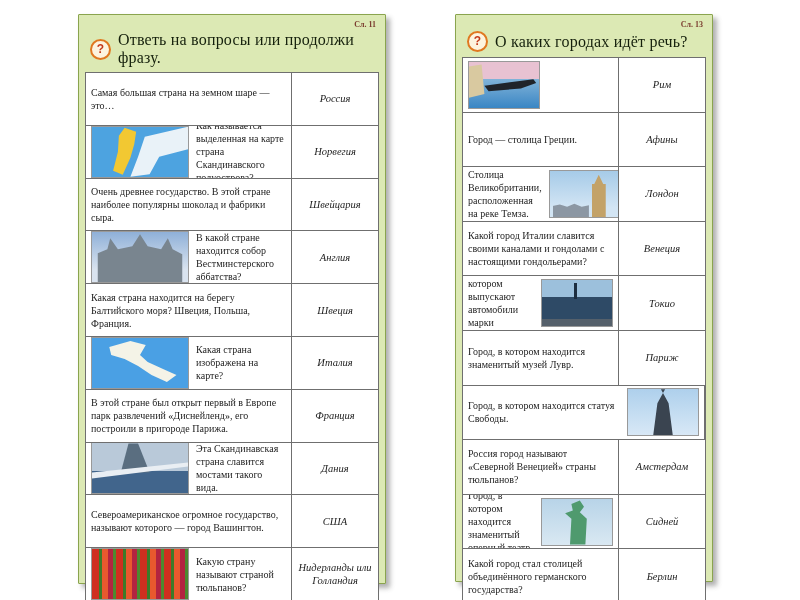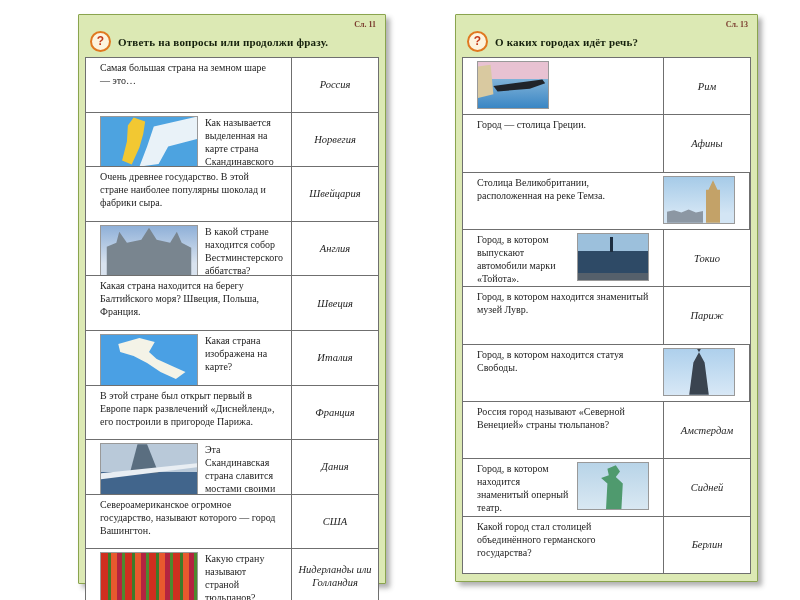--- a/index.html
+++ b/index.html
@@ -8,44 +8,44 @@
     font-family:"Liberation Serif","DejaVu Serif",serif;color:#222;
     overflow:hidden;
   }
   .card{
     position:absolute;top:14px;box-sizing:border-box;
     background:#dce9b4;border:1px solid #8aa44e;border-radius:1px;
     box-shadow:4px 4px 5px rgba(80,80,80,.45);
     padding:4px 5px 7px 5px;display:flex;flex-direction:column;
   }
   .card.left{left:78px;width:308px;height:570px;}
-  .card.right{left:455px;width:303px;height:568px;}
+  .card.right{left:455px;width:258px;height:568px;}
   .slide-label{
     text-align:right;font-size:8px;font-weight:bold;color:#7a3b2e;
     line-height:10px;padding:1px 4px 0 0;
   }
   .hdr{
     display:flex;align-items:center;gap:7px;padding:1px 4px 5px 6px;
   }
   .hdr-icon{
     flex:none;width:17px;height:17px;border-radius:50%;
     background:#fdf4df;border:2px solid #e07820;
     color:#c43a1a;font-weight:bold;font-size:12px;line-height:16px;
     text-align:center;font-family:"Liberation Sans",sans-serif;
   }
-  .hdr-title{font-size:11px;font-weight:bold;color:#15200c;letter-spacing:.2px;}
+  .hdr-title{font-size:16px;font-weight:normal;color:#15200c;letter-spacing:.2px;}
   .qtable{
     flex:1;display:flex;flex-direction:column;background:#fff;
     border:1px solid #6f6f6f;margin:0 1px;
   }
   .row{flex:1;display:flex;border-bottom:1px solid #6f6f6f;min-height:40px;}
   .row:last-child{border-bottom:none;}
   .q-cell{
-    flex:1;display:flex;gap:7px;
-    padding:3px 14px;border-right:1px solid #6f6f6f;overflow:hidden;
+    flex:1;display:flex;align-items:center;gap:7px;
+    padding:3px 5px;border-right:1px solid #6f6f6f;overflow:hidden;
   }
   .a-cell{
     flex:none;width:86px;display:flex;align-items:center;justify-content:center;
     text-align:center;padding:2px 3px;box-sizing:border-box;font-style:italic;
   }
   .q-text{font-size:10px;line-height:1.3;color:#1d1d1d;}
   .a-cell span{font-size:10.5px;line-height:1.25;color:#1d1d1d;}
   
   .photo{flex:none;position:relative;overflow:hidden;border:1px solid #999;}
   .card.left .photo{width:96px;height:50px;}
@@ -146,21 +146,21 @@
         <div class="q-cell">
           <span class="q-text">В этой стране был открыт первый в Европе парк развлечений «Диснейленд», его построили в пригороде Парижа.</span>
         </div>
         <div class="a-cell">
           <span>Франция</span>
         </div>
       </div>
       <div class="row">
         <div class="q-cell">
           <div class="photo ph-bridge"></div>
-          <span class="q-text">Эта Скандинавская страна славится мостами своими вида.</span>
+          <span class="q-text">Эта Скандинавская страна славится мостами такого вида.</span>
         </div>
         <div class="a-cell">
           <span>Дания</span>
         </div>
       </div>
       <div class="row">
         <div class="q-cell">
           <span class="q-text">Североамериканское огромное государство, называют которого — город Вашингтон.</span>
         </div>
         <div class="a-cell">
@@ -200,20 +200,31 @@
         </div>
         <div class="a-cell">
           <span>Афины</span>
         </div>
       </div>
       <div class="row">
         <div class="q-cell img-right">
           <span class="q-text">Столица Великобритании, расположенная на реке Темза.</span>
           <div class="photo ph-big-ben"></div>
         </div>
+        <div class="a-cell">
+          <span>Лондон</span>
+        </div>
+      </div>
+      <div class="row">
+        <div class="q-cell">
+          <span class="q-text">Какой город Италии славится своими каналами и гондолами с настоящими гондольерами?</span>
+        </div>
+        <div class="a-cell">
+          <span>Венеция</span>
+        </div>
       </div>
       <div class="row">
         <div class="q-cell img-right">
           <span class="q-text">Город, в котором выпускают автомобили марки «Тойота».</span>
           <div class="photo ph-building"></div>
         </div>
         <div class="a-cell">
           <span>Токио</span>
         </div>
       </div>

